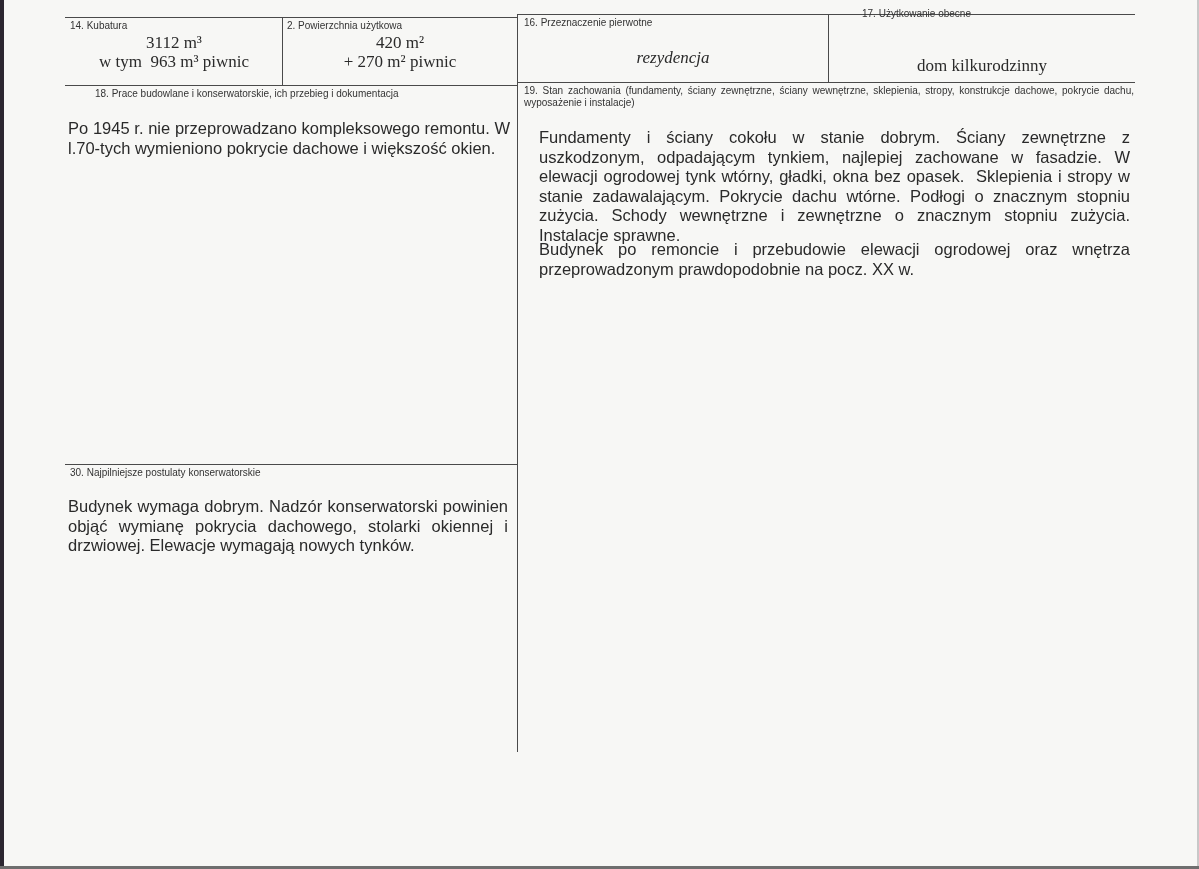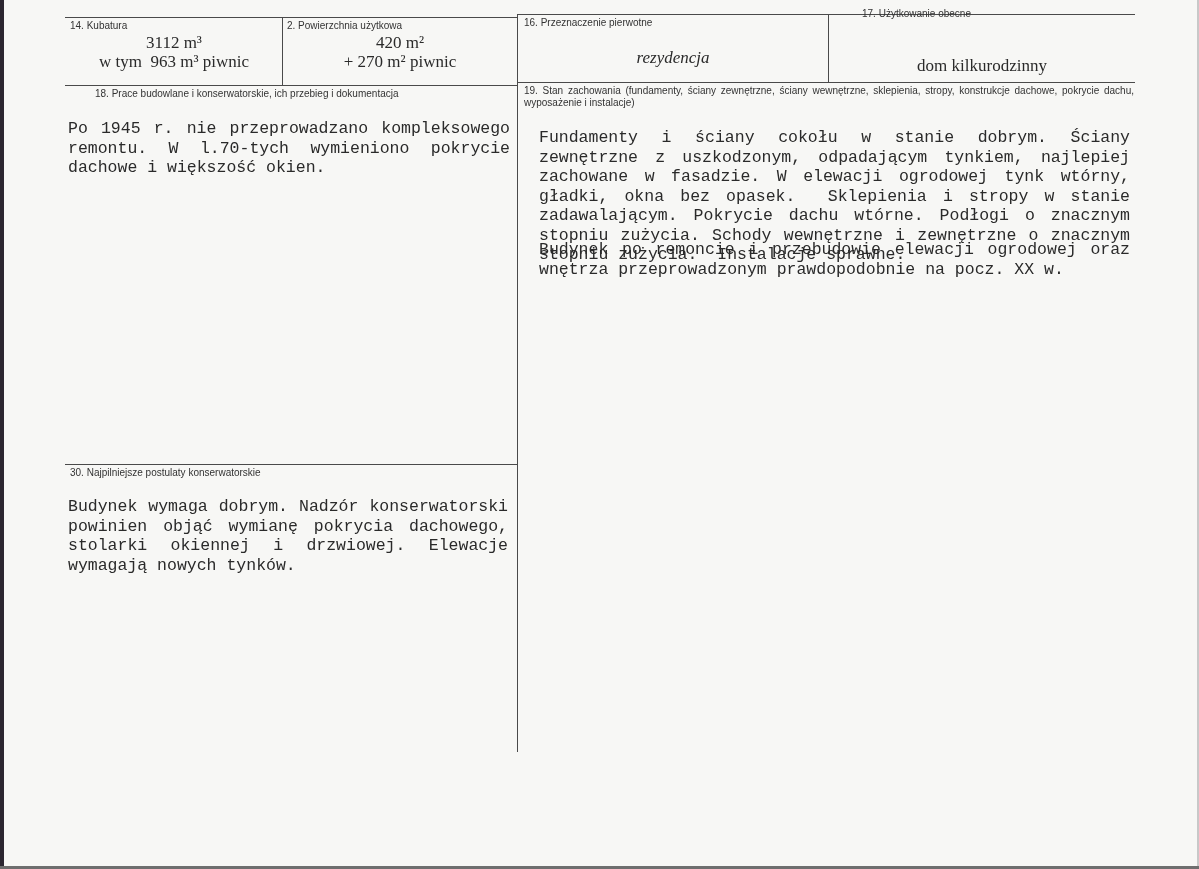--- a/index.html
+++ b/index.html
@@ -24,21 +24,21 @@
     }
     .label.wrap { white-space: normal; }
 
     .value {
       position: absolute; text-align: center;
       font-family: "Liberation Serif", serif;
       font-size: 17px; color: #2a2a2a; line-height: 20px;
     }
     .para {
       position: absolute;
-      font-family: Liberation Mono, monospace;
+      font-family: Liberation Sans, sans-serif;
       font-size: 16.5px; color: #2a2a2a; line-height: 19.5px;
       text-align: justify;
     }
   </style>
 </head>
 <body>
 
 <div class="frame-left"></div>
 <div class="frame-right"></div>
 <div class="frame-bottom"></div>

